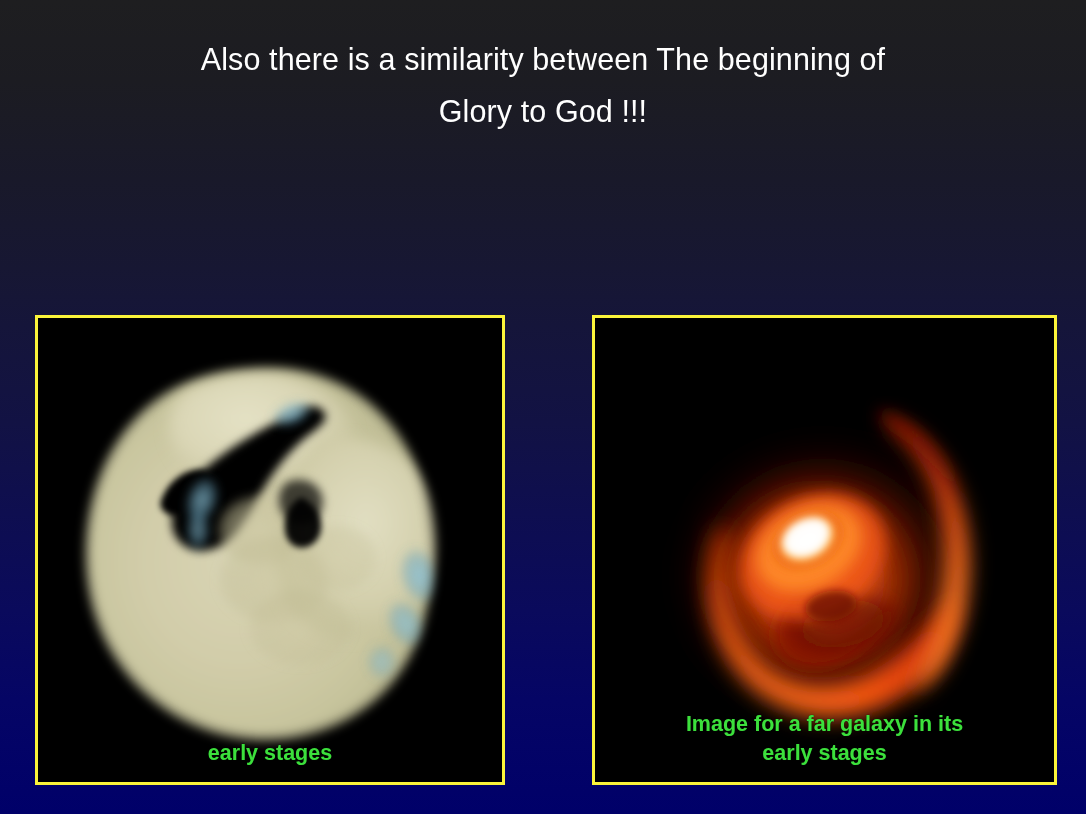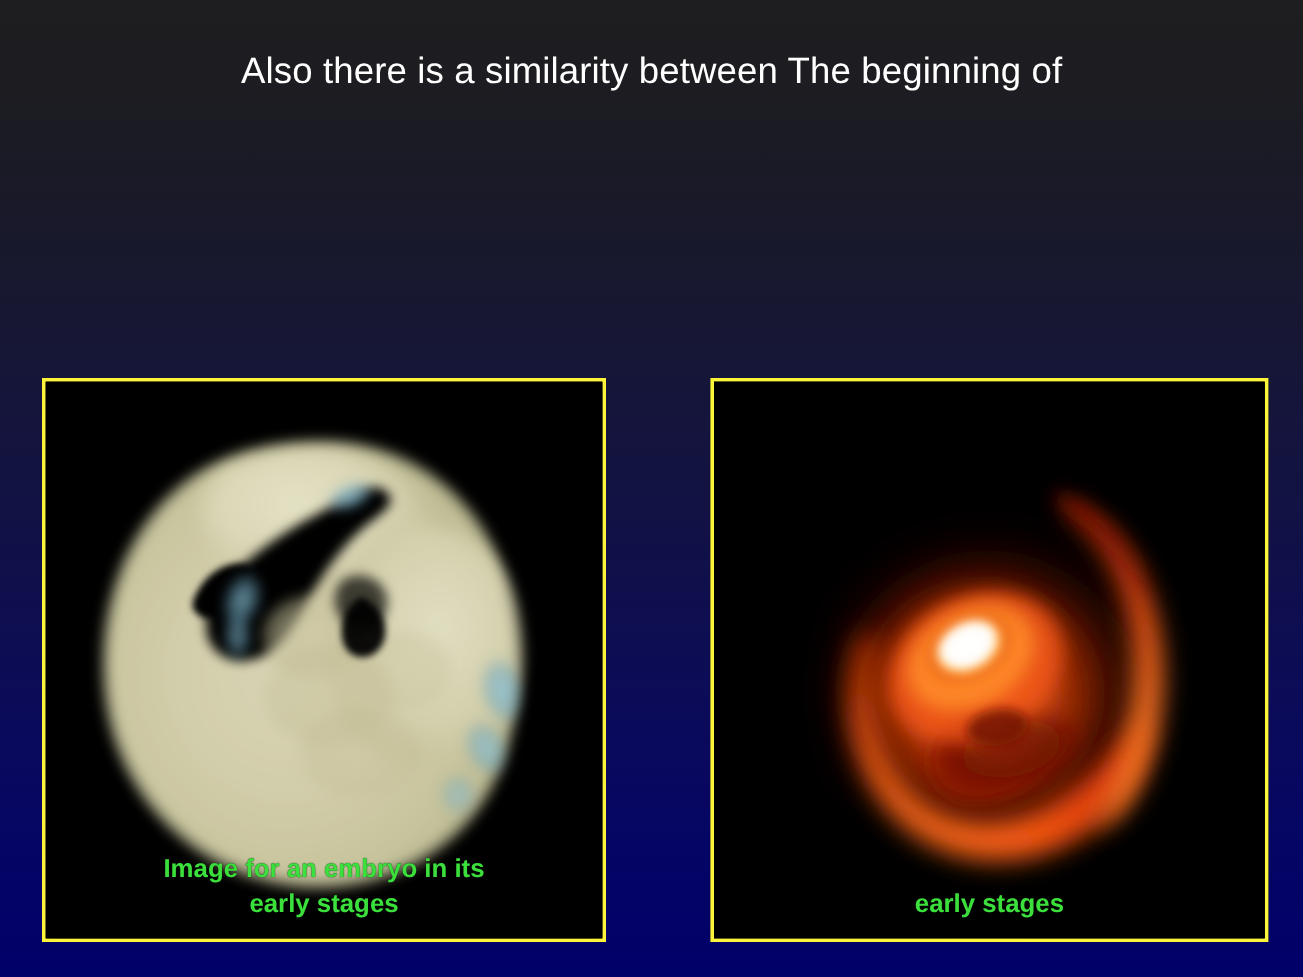--- a/index.html
+++ b/index.html
@@ -90,20 +90,21 @@
   .gal-layer { position: absolute; left: 0; top: 0; width: 100%; height: 100%; }
   .gal-svg { display: block; width: 100%; height: 100%; }
 </style>
 </head>
 <body>
 
 <div id="slide">
 
   <div id="heading">
     <span class="ln">Also there is a similarity between The beginning of</span>
+    <span class="ln">Glory to God !!!</span>
   </div>
 
   <div class="frame" id="frame-embryo">
     <div class="photo">
       <div class="emb-layer">
         <svg class="emb-svg" viewBox="0 0 464 464" preserveAspectRatio="none">
           <defs>
             <radialGradient id="embBody" cx="44%" cy="52%" r="62%">
               <stop offset="0%" stop-color="#d8d4b4"></stop>
               <stop offset="42%" stop-color="#d2cdaa"></stop>
@@ -249,21 +250,20 @@
                      C408,246 400,318 360,368
                      C318,420 248,440 184,424
                      C112,408 56,348 44,272
                      C32,196 58,118 116,76
                      C150,52 192,44 232,44 Z" fill="#000000" fill-rule="evenodd"></path>
           </g>
         </svg>
       </div>
     </div>
     <div class="caption">
-      <span class="cl">Image for an embryo in its</span>
       <span class="cl">early stages</span>
     </div>
   </div>
 
   <div class="frame" id="frame-galaxy">
     <div class="photo">
       <div class="gal-layer">
         <svg class="gal-svg" viewBox="0 0 459 464" preserveAspectRatio="none">
           <defs>
             <radialGradient id="galCore" cx="50%" cy="50%" r="50%">
@@ -384,17 +384,18 @@
                      M229,70
                      C320,70 392,150 392,260
                      C392,370 320,440 229,440
                      C138,440 66,370 66,260
                      C66,150 138,70 229,70 Z" fill="#000000" fill-rule="evenodd" opacity="0.92"></path>
           </g>
         </svg>
       </div>
     </div>
     <div class="caption">
+      <span class="cl">Image for a far galaxy in its</span>
       <span class="cl">early stages</span>
     </div>
   </div>
 
 </div>
 
 </body></html>

